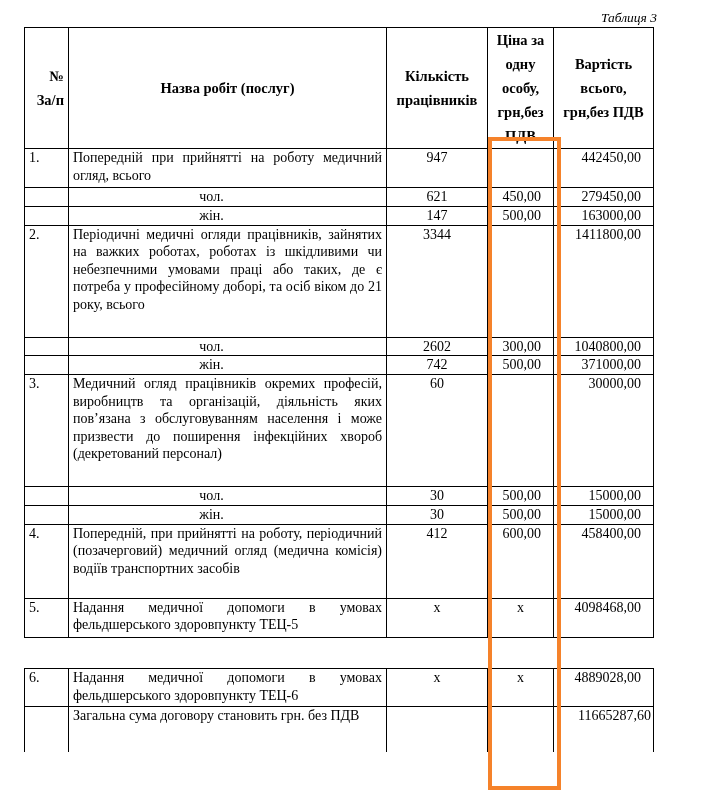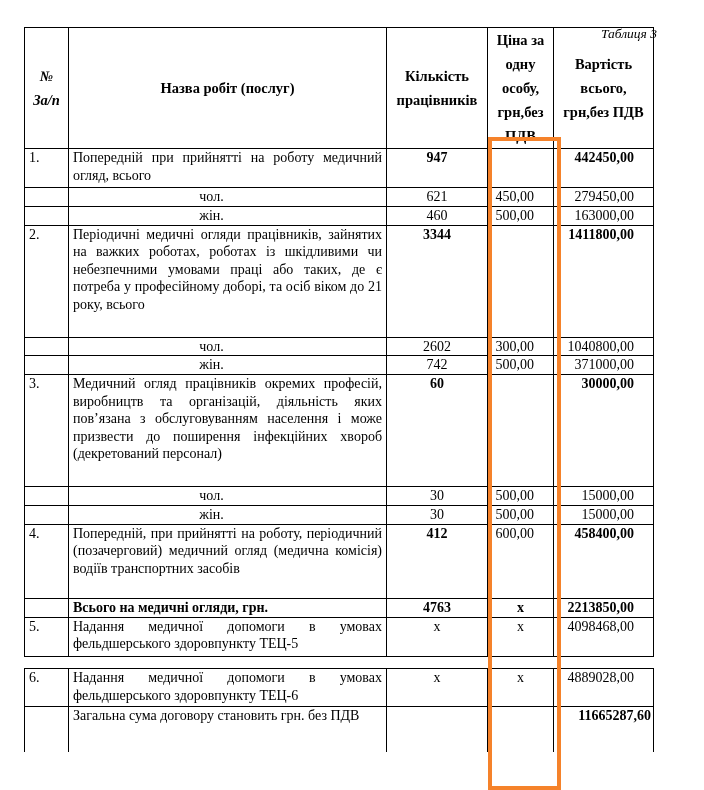--- a/index.html
+++ b/index.html
@@ -2,46 +2,46 @@
 <html><head>
   <meta charset="utf-8">
   <style>
     html, body { margin: 0; padding: 0; background: #ffffff; }
     body {
       width: 704px; height: 790px; position: relative; overflow: hidden;
       font-family: "Liberation Serif", "DejaVu Serif", serif;
       color: #000000;
     }
     .caption {
-      position: absolute; right: 47px; top: 26px;
+      position: absolute; right: 47px; top: 10px;
       font-style: italic; font-size: 13.5px;
     }
     table {
       position: absolute; left: 24px;
       border-collapse: collapse; table-layout: fixed;
       font-size: 14px; line-height: 17.5px;
     }
     #t1 { top: 27px; }
     #t2 { top: 668px; }
     td, th {
       border: 1.5px solid #000;
       padding: 0 4px; vertical-align: top;
     }
     col.c-no { width: 44px; }
     col.c-name { width: 318px; }
     col.c-qty { width: 101px; }
     col.c-price { width: 66px; }
     col.c-total { width: 100px; }
     th { font-weight: bold; vertical-align: middle; text-align: center; font-size: 14.5px; line-height: 24px; }
-    th.h-no { text-align: center; font-style: italic; }
+    th.h-no { text-align: right; }
     .name { text-align: justify; text-align-last: left; }
     .sub { text-align: center; padding-right: 36px; }
     .c { text-align: center; }
-    .r { text-align: right; padding-right: 19px; }
-    .b { font-weight: bold; }
+    .r { text-align: right; padding-right: 12px; }
+    .b { font-weight: normal; }
     #t2 tr.last td { border-bottom: none; }
     .highlight {
       position: absolute; left: 488px; top: 137px;
       width: 65px; height: 645px;
       border: 4px solid #f5822a;
       pointer-events: none;
     }
   </style>
 </head>
 <body>
@@ -74,21 +74,21 @@
   <tr style="height:18px">
     <td></td>
     <td class="sub">чол.</td>
     <td class="c">621</td>
     <td class="r">450,00</td>
     <td class="r">279450,00</td>
   </tr>
   <tr style="height:19px">
     <td></td>
     <td class="sub">жін.</td>
-    <td class="c">460</td>
+    <td class="c">147</td>
     <td class="r">500,00</td>
     <td class="r">163000,00</td>
   </tr>
   <tr style="height:112px">
     <td>2.</td>
     <td class="name">Періодичні медичні огляди працівників, зайнятих на важких роботах, роботах із шкідливими чи небезпечними умовами праці або таких, де є потреба у професійному доборі, та осіб віком до 21 року, всього</td>
     <td class="c b">3344</td>
     <td class="r"></td>
     <td class="r b">1411800,00</td>
   </tr>
@@ -127,27 +127,20 @@
     <td class="r">500,00</td>
     <td class="r">15000,00</td>
   </tr>
   <tr style="height:74px">
     <td>4.</td>
     <td class="name">Попередній, при прийнятті на роботу, періодичний (позачерговий) медичний огляд (медична комісія) водіїв транспортних засобів</td>
     <td class="c b">412</td>
     <td class="r">600,00</td>
     <td class="r b">458400,00</td>
   </tr>
-  <tr style="height:19px">
-    <td></td>
-    <td class="b">Всього на медичні огляди, грн.</td>
-    <td class="c b">4763</td>
-    <td class="c b">х</td>
-    <td class="r b">2213850,00</td>
-  </tr>
   <tr style="height:39px">
     <td>5.</td>
     <td class="name">Надання медичної допомоги в умовах фельдшерського здоровпункту  ТЕЦ-5</td>
     <td class="c">х</td>
     <td class="c">х</td>
     <td class="r">4098468,00</td>
   </tr>
 </tbody>
   </table>
 

